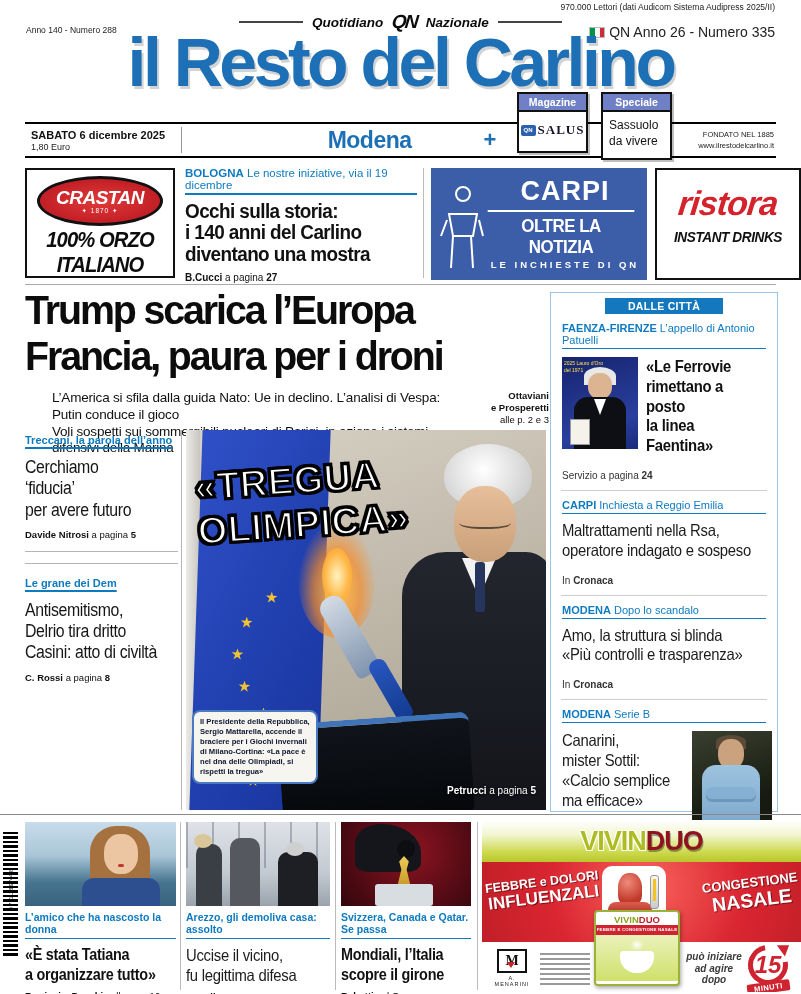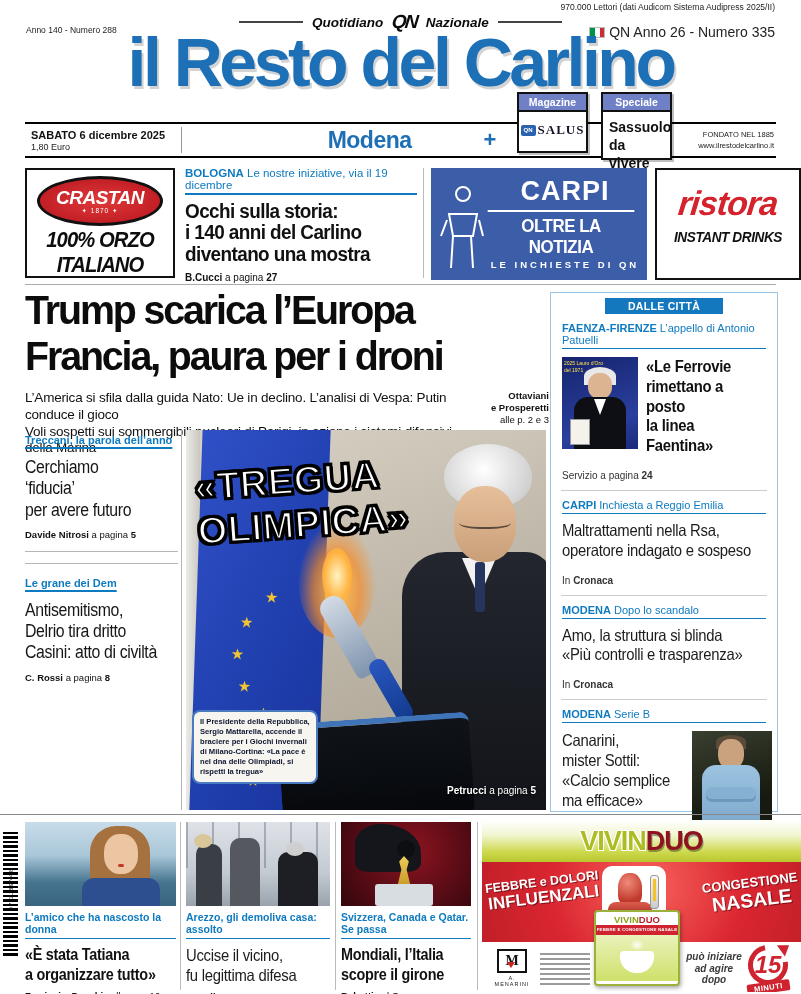--- a/index.html
+++ b/index.html
@@ -25,21 +25,21 @@
   
   .insert{background:#fff;border:2px solid #111;box-sizing:border-box;z-index:5;box-shadow:2px 2px 0 rgba(0,0,0,.25);}
   .ins-mag{left:517px;top:92px;width:71px;height:61px;}
   .ins-spe{left:601px;top:92px;width:71px;height:68px;}
   .ins-h{height:16px;background:#6f80c6;color:#fff;font-size:10.5px;font-weight:800;
          text-align:center;line-height:16px;border-bottom:2px solid #111;}
   .ins-body{display:flex;align-items:center;justify-content:center;gap:2px;height:36px;}
   .qn-chip{width:15px;height:11px;background:#2b62ae;color:#fff;font-size:6px;font-weight:800;
            line-height:11px;text-align:center;border-radius:2px;}
   .salus{font-family:"Liberation Serif",serif;font-weight:700;font-size:13px;letter-spacing:1px;color:#15152a;}
-  .spe-t{padding:6px 6px 0;font-size:14px;font-weight:700;line-height:1.3;}
+  .spe-t{padding:6px 6px 0;font-size:12px;font-weight:400;line-height:1.3;}
   
   .dateline{top:122px;left:25px;width:751px;height:36px;border-top:2px solid #000;
             border-bottom:2px solid #000;display:flex;align-items:center;box-sizing:border-box;justify-content:flex-end;}
   .dl-left{width:150px;padding-left:6px;}
   .dl-date{font-size:11px;font-weight:800;}
   .dl-price{font-size:9px;margin-top:1px;color:#222;}
   .dl-sep{width:1px;height:26px;background:#999;}
   .dl-center{flex:1;display:flex;justify-content:center;align-items:center;gap:72px;}
   .dl-ed{font-size:23px;font-weight:800;color:#1d70b5;letter-spacing:-0.5px;}
   .dl-plus{font-size:22px;font-weight:800;color:#1d70b5;}
@@ -71,21 +71,21 @@
   .ristora{left:630px;top:2px;width:146px;height:112px;border:2px solid #111;box-sizing:border-box;
            background:#fff;text-align:center;padding-top:18px;}
   .rs-brand{color:#d5232e;font-size:34px;font-weight:900;font-style:italic;letter-spacing:-1px;
             line-height:.9;transform:skewX(-6deg);}
   .rs-sub{margin-top:9px;color:#111;font-size:15.5px;font-weight:700;font-style:italic;
           transform:scaleX(.88);letter-spacing:-0.5px;}
   
   .lead{left:25px;top:288px;width:524px;}
   .lead-h{font-size:41px;font-weight:900;letter-spacing:-2.2px;line-height:1.12;color:#0c0c0c;
           transform:scaleX(.96);transform-origin:0 0;width:105%;}
-  .lead-deckrow{display:flex;margin-top:10px;gap:4px;}
+  .lead-deckrow{display:flex;margin-top:10px;gap:4px;margin-left:27px;}
   .deck{flex:1;font-size:13.5px;line-height:1.25;letter-spacing:-0.2px;}
   .lead-by{width:84px;text-align:right;font-size:9.5px;line-height:1.25;}
   
   .leftcol{left:25px;top:432px;width:153px;}
   .lc-kick{font-size:11px;font-weight:700;color:#0e7ac0;text-decoration:underline;
            text-decoration-thickness:1.5px;text-underline-offset:3px;line-height:1.55;}
   .lc-head{margin-top:8px;font-size:18px;line-height:1.18;letter-spacing:-0.4px;color:#161616;
            transform:scaleX(.88);transform-origin:0 0;width:114%;}
   .lc-head.bold{font-weight:800;letter-spacing:-0.5px;}
   .lc-by{margin-top:8px;font-size:9.5px;}

